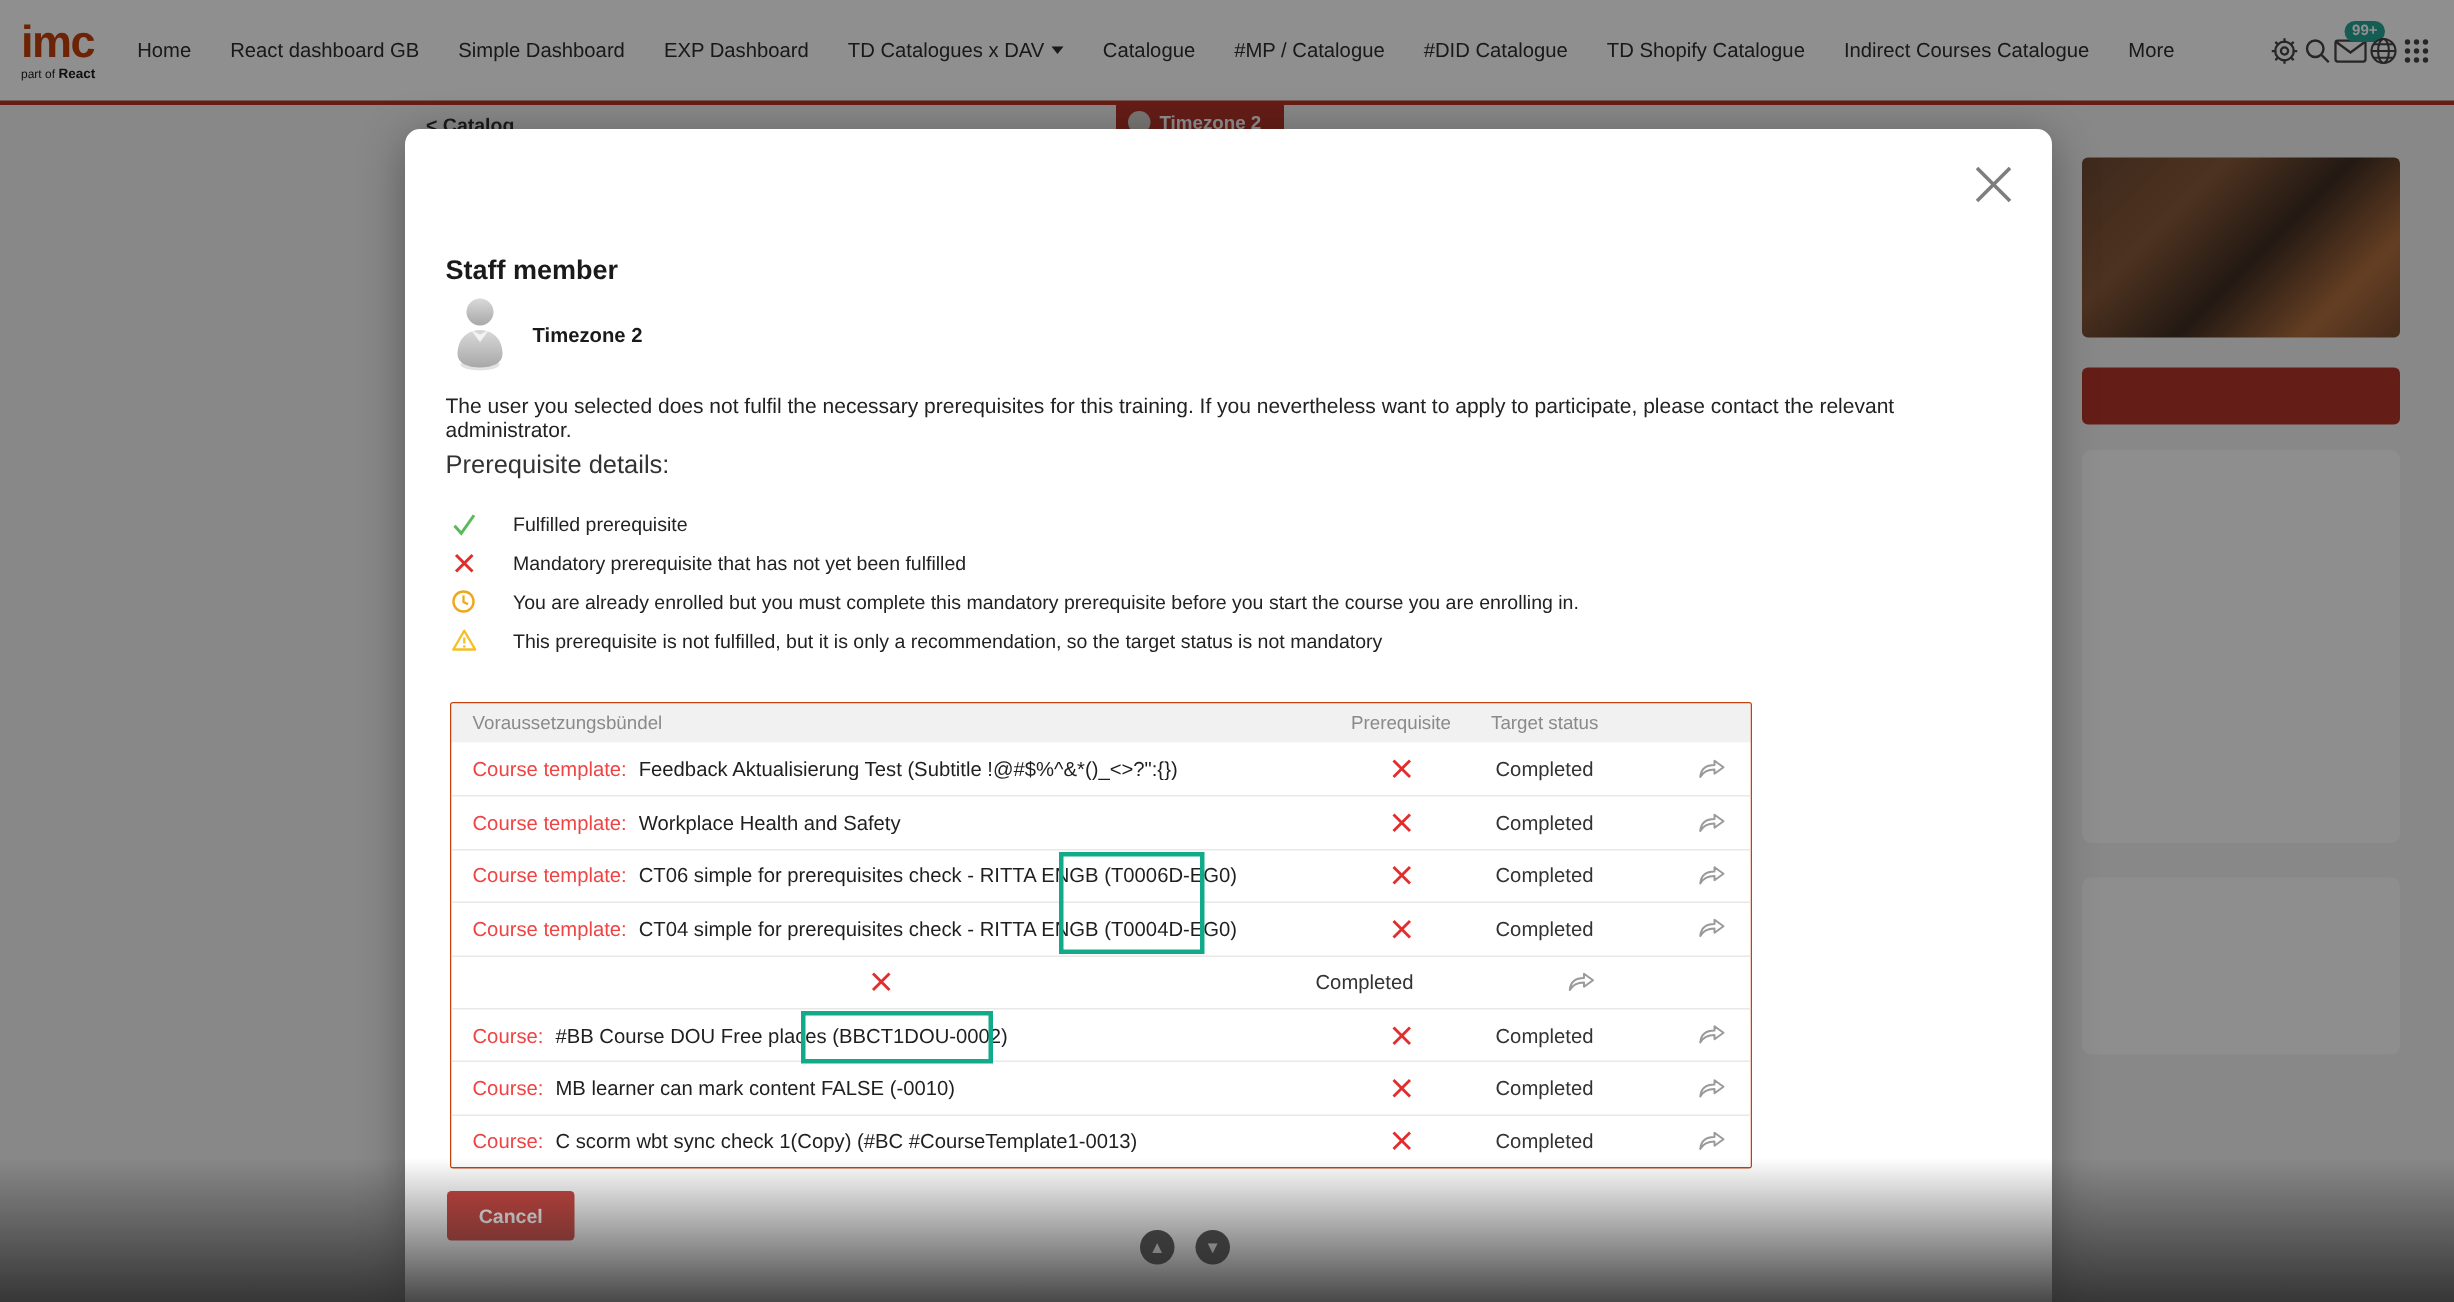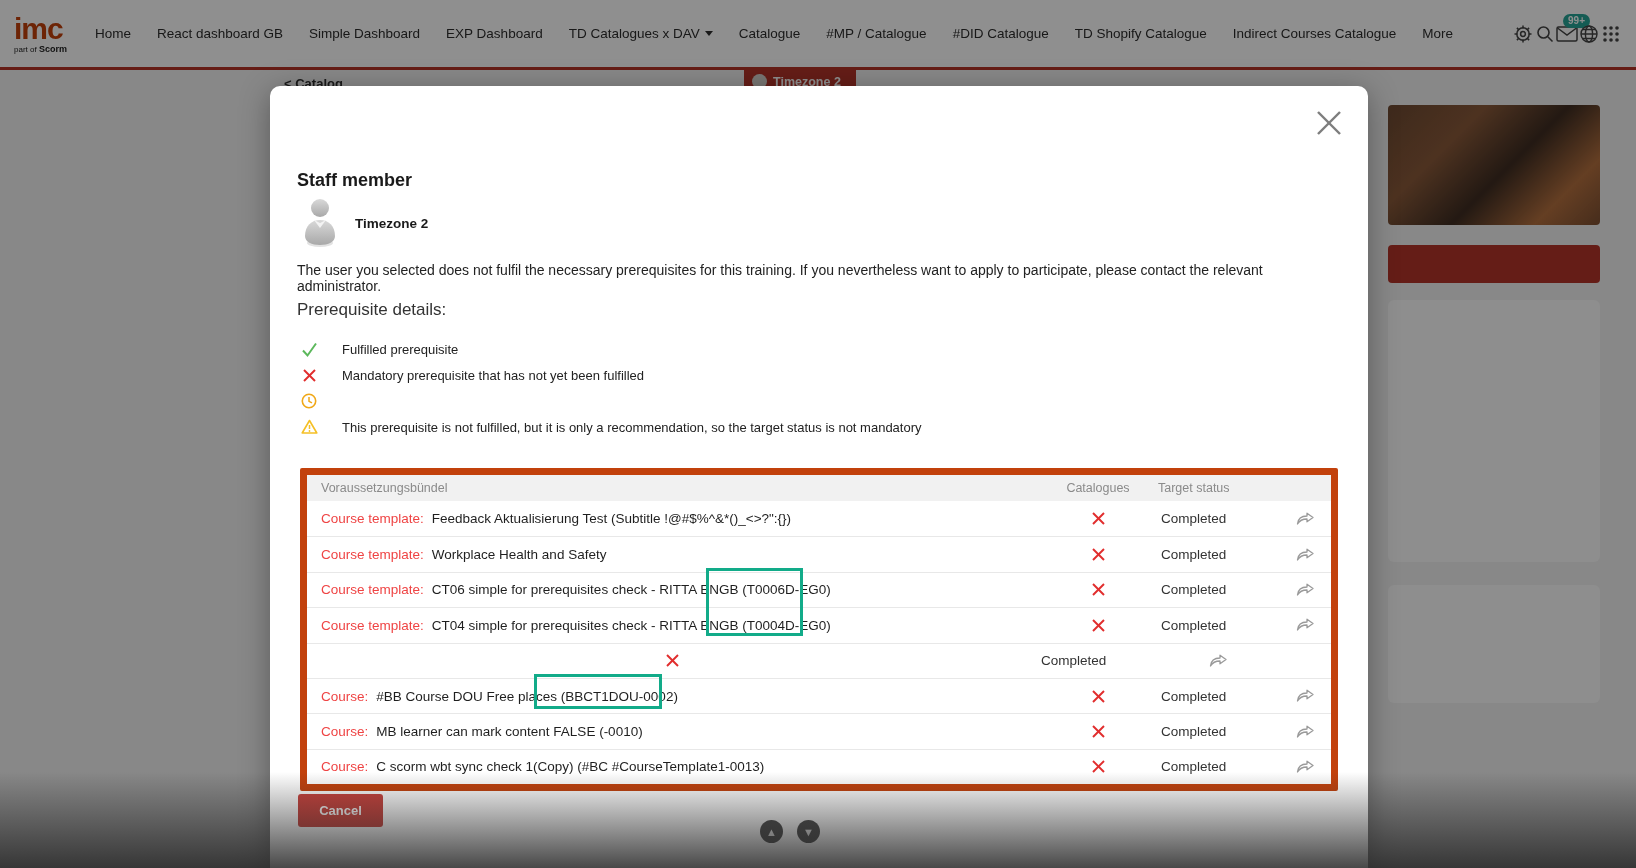--- a/index.html
+++ b/index.html
@@ -45,21 +45,21 @@
   .m-title { position:absolute; top:24px; left:27px; width:960px; font-size:19px; font-weight:bold; color:#1a1a1a; }
   .staff-label { position:absolute; top:84px; left:27px; font-size:18px; font-weight:bold; color:#1a1a1a; }
   .avatar { position:absolute; top:110px; left:30px; width:40px; height:52px; }
   .staff-name { position:absolute; top:130px; left:85px; font-size:13.5px; font-weight:bold; color:#1a1a1a; }
   .m-desc { position:absolute; top:176px; left:27px; width:1044px; font-size:14px; color:#222; }
   .m-subhead { position:absolute; top:214px; left:27px; font-size:17px; color:#333; }
   .legend { position:absolute; top:250px; left:30px; width:1000px; }
   .legend-row { display:flex; align-items:center; gap:24px; height:26px; font-size:13px; color:#222; }
   .legend-ic { width:18px; height:18px; flex:none; display:flex; align-items:center; justify-content:center; }
 
-  .ptable { position:absolute; top:382px; left:30px; width:1038px; border:7px solid #c2410c; border-radius:2px; }
+  .ptable { position:absolute; top:382px; left:30px; width:868px; border:1px solid #c2410c; border-radius:2px; }
   .thead { display:grid; grid-template-columns:1fr 120px 120px 53px; height:26px; background:#f1f1f1;
            align-items:center; font-size:12.5px; color:#8a8a8a; }
   .th-bundle { padding-left:14px; }
   .th-fulfill { text-align:center; }
   .trow { display:grid; grid-template-columns:1fr 120px 120px 53px; height:35.4px; align-items:center;
           border-top:1px solid #e8e8e8; background:#fff; font-size:13.5px; }
   .trow:first-of-type { border-top:none; }
   .cell-bundle { padding-left:14px; white-space:nowrap; overflow:hidden; }
   .cell-bundle .type { color:#ef4444; margin-right:8px; }
   .cell-bundle .cname { color:#1f1f1f; }
@@ -83,21 +83,21 @@
 </style>
 </head>
 <body>
 
 <div class="stage">
 
   <div class="page">
     <div class="navbar">
       <div class="logo">
         <span class="logo-main">imc</span>
-        <span class="logo-sub"><span>part of</span> <b>Scorm</b></span>
+        <span class="logo-sub"><span>part of</span> <b>React</b></span>
       </div>
       <div class="nav-items">
 
           <div class="nav-item">
             <span>Home</span>
 
           </div>
 
           <div class="nav-item">
             <span>React dashboard GB</span>
@@ -260,37 +260,38 @@
         </span>
         <span>Mandatory prerequisite that has not yet been fulfilled</span>
       </div>
       <div class="legend-row">
         <span class="legend-ic">
           <svg width="16" height="16" viewBox="0 0 16 16">
               <circle cx="8" cy="8" r="6.7" fill="none" stroke="#f0a818" stroke-width="1.6"></circle>
               <path d="M8 4v4.3l3 1.6" fill="none" stroke="#f0a818" stroke-width="1.5"></path>
             </svg>
         </span>
+        <span>You are already enrolled but you must complete this mandatory prerequisite before you start the course you are enrolling in.</span>
       </div>
       <div class="legend-row">
         <span class="legend-ic">
           <svg width="17" height="16" viewBox="0 0 17 16">
               <path d="M8.5 1.5L15.8 14H1.2z" fill="none" stroke="#f5c026" stroke-width="1.6" stroke-linejoin="round"></path>
               <line x1="8.5" y1="6" x2="8.5" y2="10" stroke="#f5c026" stroke-width="1.5"></line>
               <circle cx="8.5" cy="12" r="0.9" fill="#f5c026"></circle>
             </svg>
         </span>
         <span>This prerequisite is not fulfilled, but it is only a recommendation, so the target status is not mandatory</span>
       </div>
     </div>
 
     <div class="ptable">
       <div class="thead">
         <div class="th-bundle">Voraussetzungsbündel</div>
-        <div class="th-fulfill">Catalogues</div>
+        <div class="th-fulfill">Prerequisite</div>
         <div>Target status</div>
         <div></div>
       </div>
       <div>
 
           <div class="trow">
             <div class="cell-bundle">
               <span class="type">Course template:</span><span class="cname">Feedback Aktualisierung Test (Subtitle !@#$%^&amp;*()_&lt;&gt;?":{})</span>
             </div>
             <div class="cell-fulfill">

